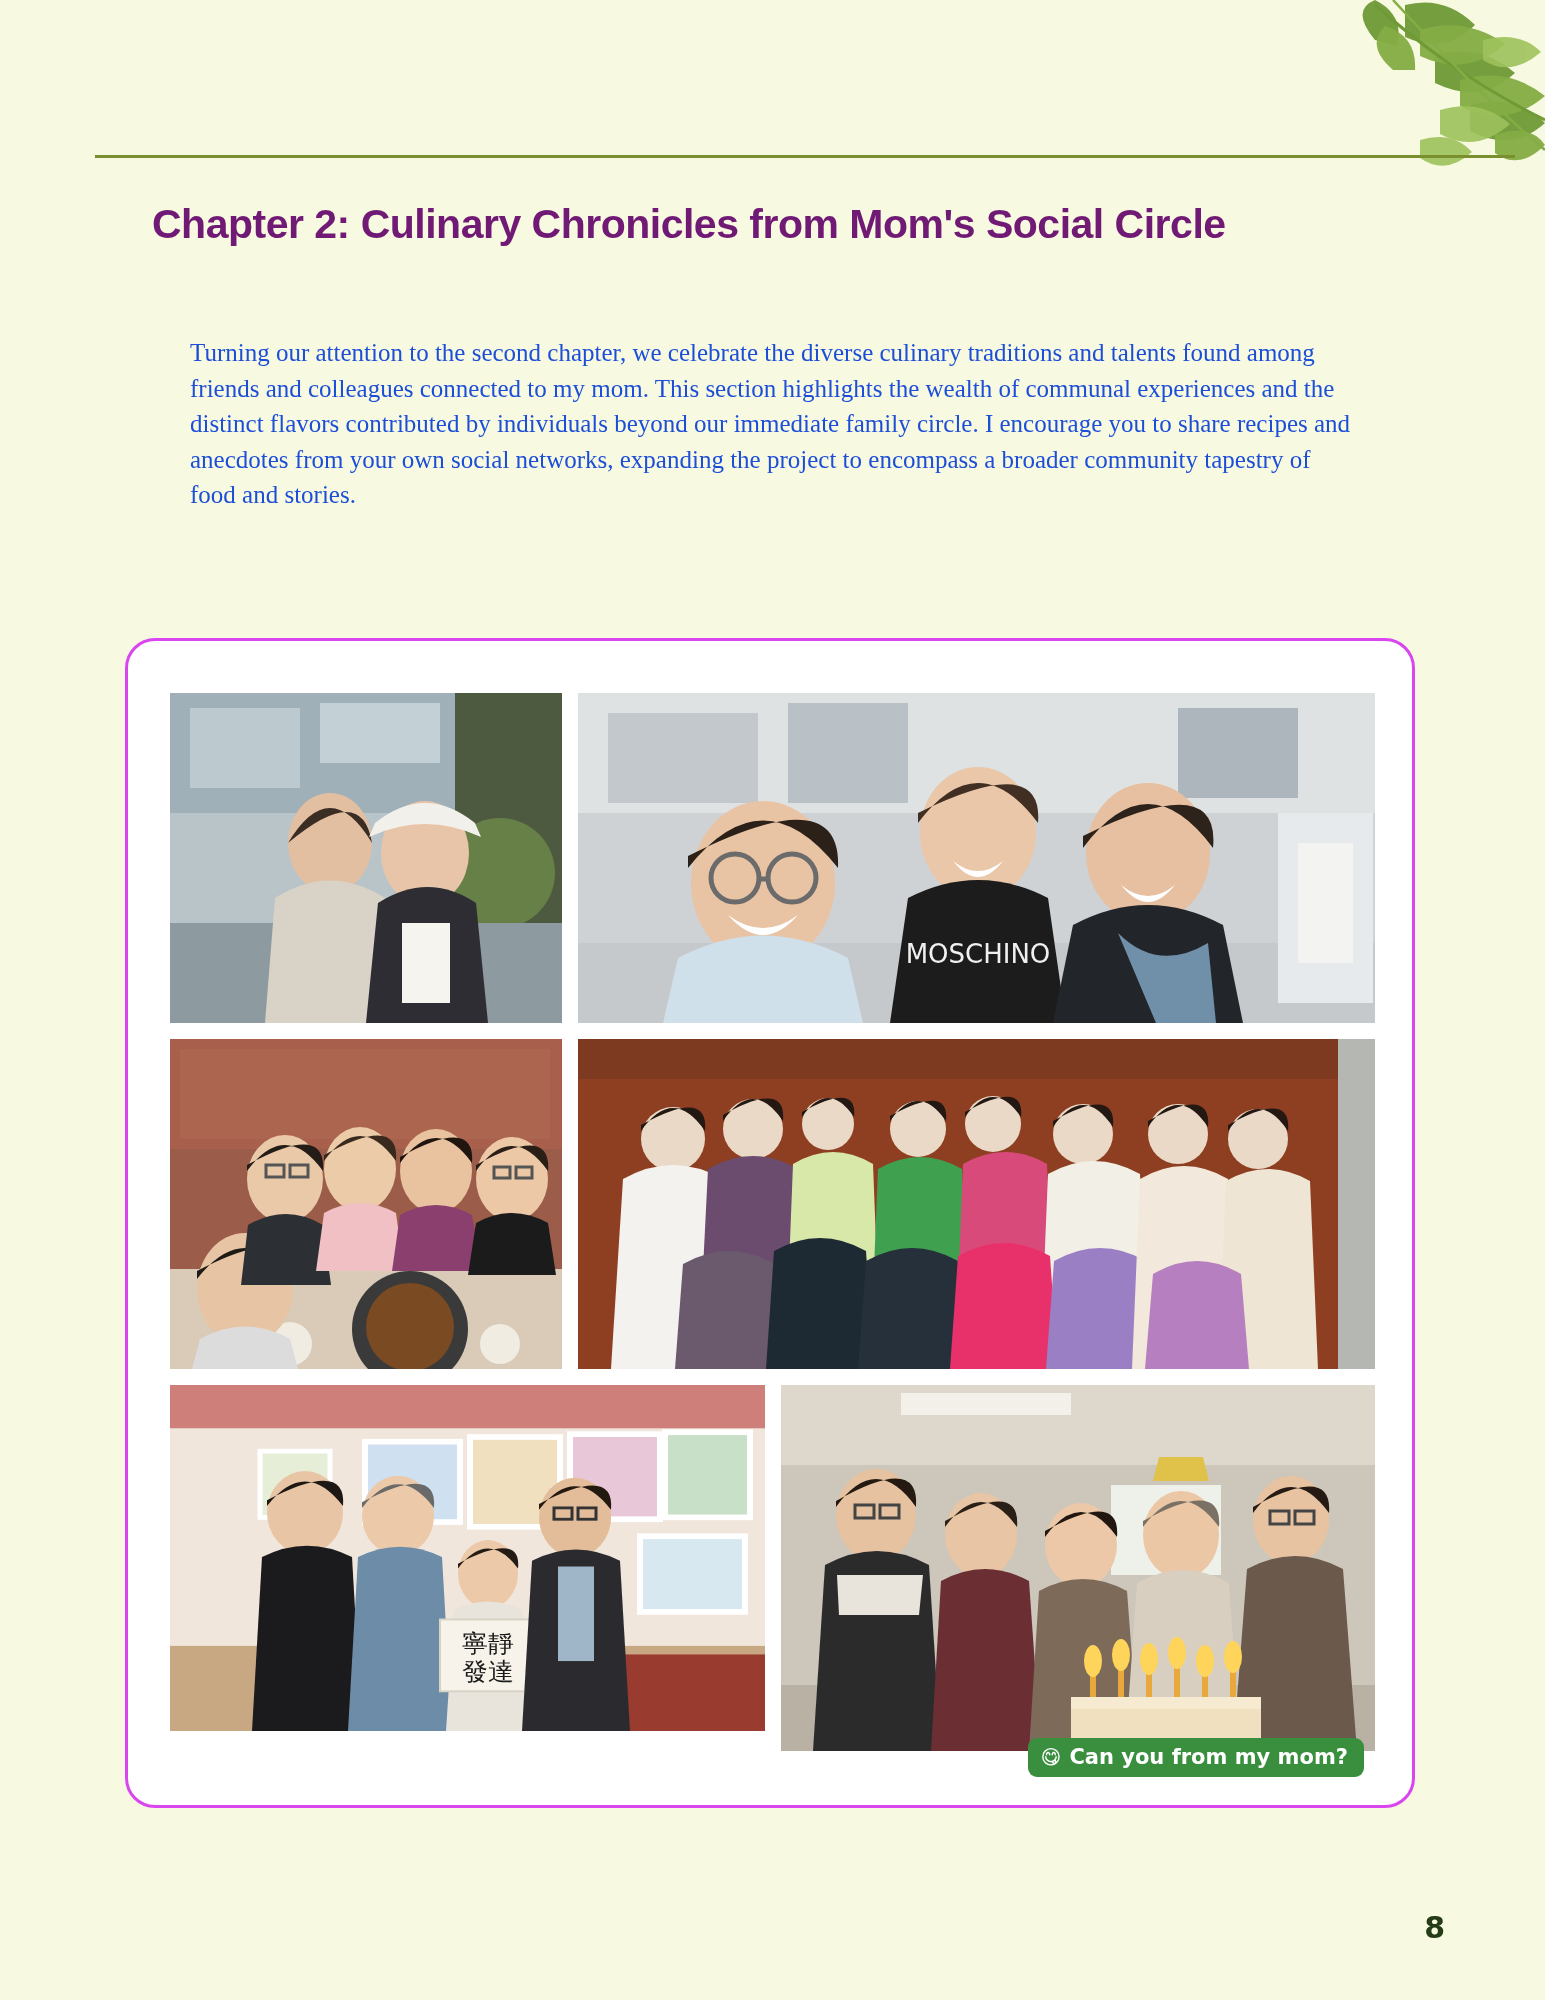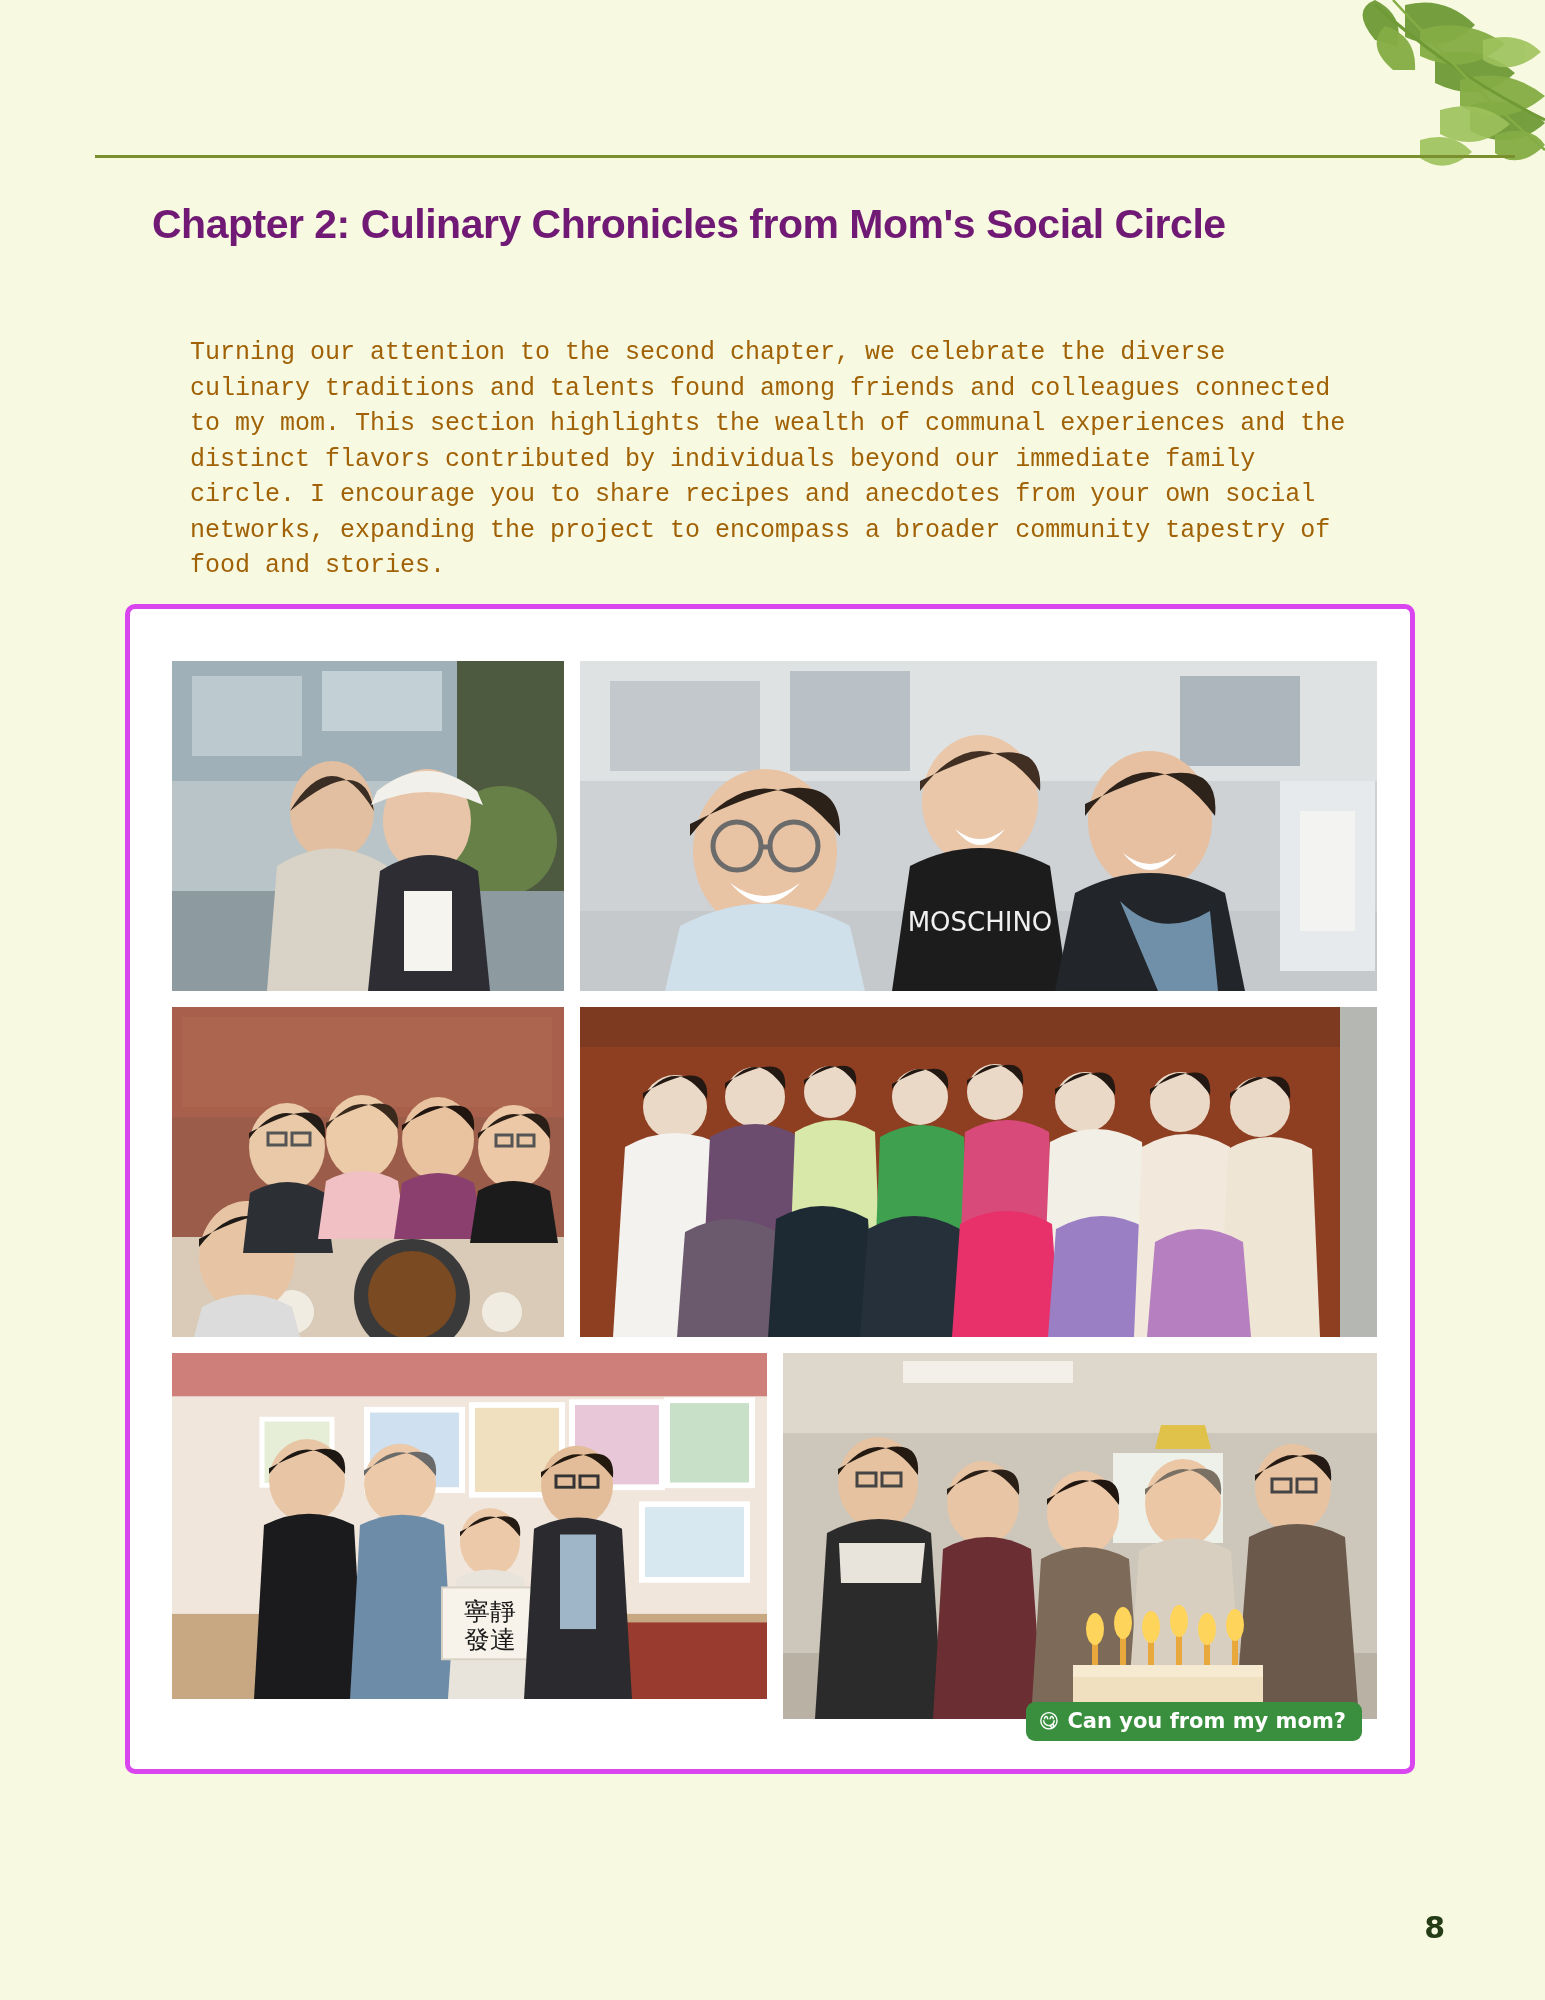--- a/index.html
+++ b/index.html
@@ -50,34 +50,34 @@
   }
 
   
   .intro {
     position: absolute;
     left: 190px;
     top: 335px;
     width: 1170px;
     font-size: 25px;
     line-height: 1.42;
-    color: #a16207;
-    font-family: Liberation Mono, monospace;
+    color: #1d4ed8;
+    font-family: Liberation Serif, serif;
   }
 
   
   .photo-card {
     position: absolute;
     left: 125px;
-    top: 604px;
+    top: 638px;
     width: 1290px;
     height: 1170px;
     background: #ffffff;
-    border: 5px solid #d946ef;
-    border-radius: 10px;
+    border: 3px solid #d946ef;
+    border-radius: 30px;
     box-sizing: border-box;
   }
 
   .grid {
     position: absolute;
     left: 42px;
     top: 52px;
     width: 1205px;
     height: 1058px;
   }

